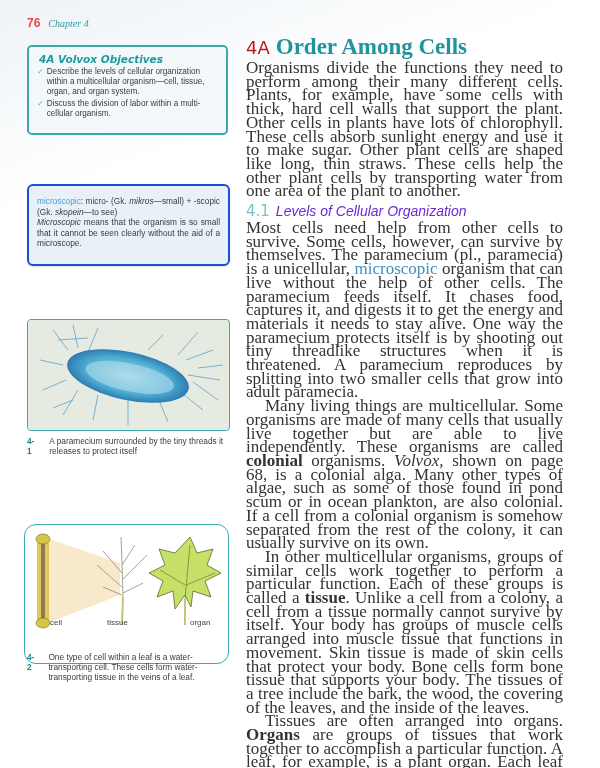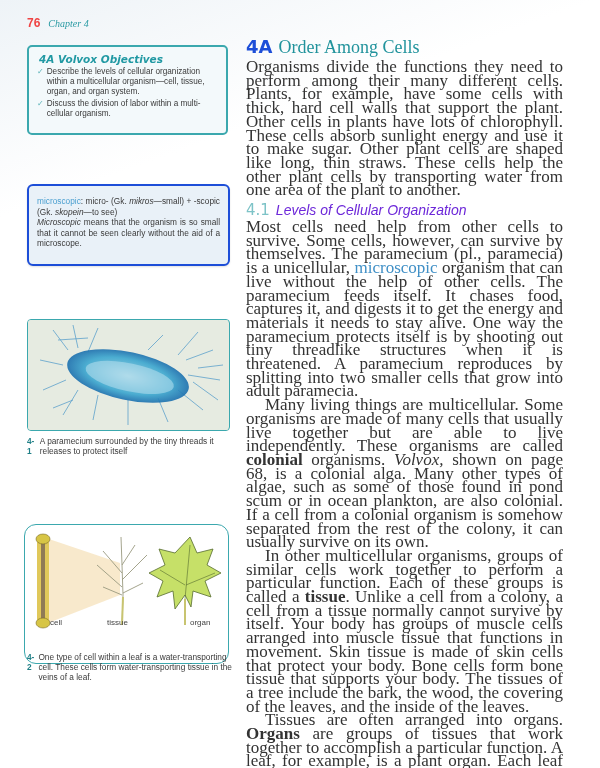--- a/index.html
+++ b/index.html
@@ -12,32 +12,32 @@
   .objectives { position:absolute; left:27px; top:45px; width:201px; height:90px; border:2px solid #3ba8ae; border-radius:5px; background:#f3f9fb; z-index:1; box-sizing:border-box; padding:6px 8px; }
   .obj-title { font-family:"DejaVu Sans", sans-serif; font-style:italic; font-weight:bold; font-size:10.5px; color:#2199a3; margin:0 0 2px 2px; }
   .obj-item { font-family:"Liberation Sans", sans-serif; font-size:8.2px; line-height:10px; color:#3a3a3a; display:flex; gap:3px; margin-bottom:2px; }
   .check { color:#58b1b6; font-size:8px; }
 
   .vocab { position:absolute; left:27px; top:184px; width:203px; height:82px; border:2px solid #1d4ed8; border-radius:6px; background:#e9f1f8; z-index:1; box-sizing:border-box; padding:10px 8px; box-shadow:0 1px 2px rgba(0,0,0,0.12); }
   .vocab p { margin:0; font-family:"Liberation Sans", sans-serif; font-size:8.3px; line-height:10.5px; color:#3a3a3a; text-align:justify; }
   .vocab .term { color:#4a9fd0; }
 
   .fig1 { position:absolute; left:27px; top:319px; width:203px; height:112px; border:1.5px solid #3ba8ae; border-radius:4px; background:#e7ece2; z-index:1; box-sizing:border-box; overflow:hidden; }
-  .cap { position:absolute; z-index:1; font-family:"Liberation Sans", sans-serif; font-size:8.3px; line-height:10px; color:#3a3a3a; display:flex; gap:4px; }
+  .cap { position:absolute; z-index:1; font-family:"Liberation Sans", sans-serif; font-size:8.3px; line-height:10px; color:#3a3a3a; display:flex; gap:14px; }
   .cap .fig-num { font-weight:bold; color:#1f7f86; }
   .cap1 { left:27px; top:436px; width:205px; }
 
   .fig2 { position:absolute; left:24px; top:524px; width:205px; height:140px; border:1.5px solid #3ba8ae; border-radius:12px; background:#ffffff; z-index:1; box-sizing:border-box; overflow:hidden; }
   .fig2-label { position:absolute; font-family:"Liberation Sans", sans-serif; font-size:8px; color:#444; }
   .cap2 { left:27px; top:652px; width:205px; }
 
   .main { position:absolute; left:246px; top:36px; width:317px; z-index:1; }
   .h1 { font-family:"DejaVu Sans", sans-serif; font-size:18px; color:#2a9aa3; margin:0 0 2px 0; line-height:22px; }
-  .h1 .num { color:#1d4ed8; font-weight:bold; margin-right:6px; }
-  .h1 .title { font-family:"Liberation Serif", serif; font-weight:normal; font-size:18px; color:#21939c; }
+  .h1 .num { color:#b91c1c; font-weight:normal; margin-right:6px; }
+  .h1 .title { font-family:"Liberation Serif", serif; font-weight:bold; font-size:23px; color:#21939c; }
   .p { font-family:"Liberation Serif", serif; font-size:17px; line-height:13.7px; color:#333; text-align:justify; margin:0; }
   .p.indent { text-indent:19px; }
   .h2 { font-family:"DejaVu Sans", sans-serif; font-size:15px; line-height:18px; margin:4px 0 1px 0; color:#2a9aa3; }
   .h2 .num { color:#7dc3c7; margin-right:6px; }
   .h2 .title { font-style:italic; font-family:Liberation Sans, sans-serif; font-size:14px; color:#6d28d9; }
   .link { color:#3f8fc6; }
   b { font-weight:bold; }
 </style>
 </head>
 <body>

